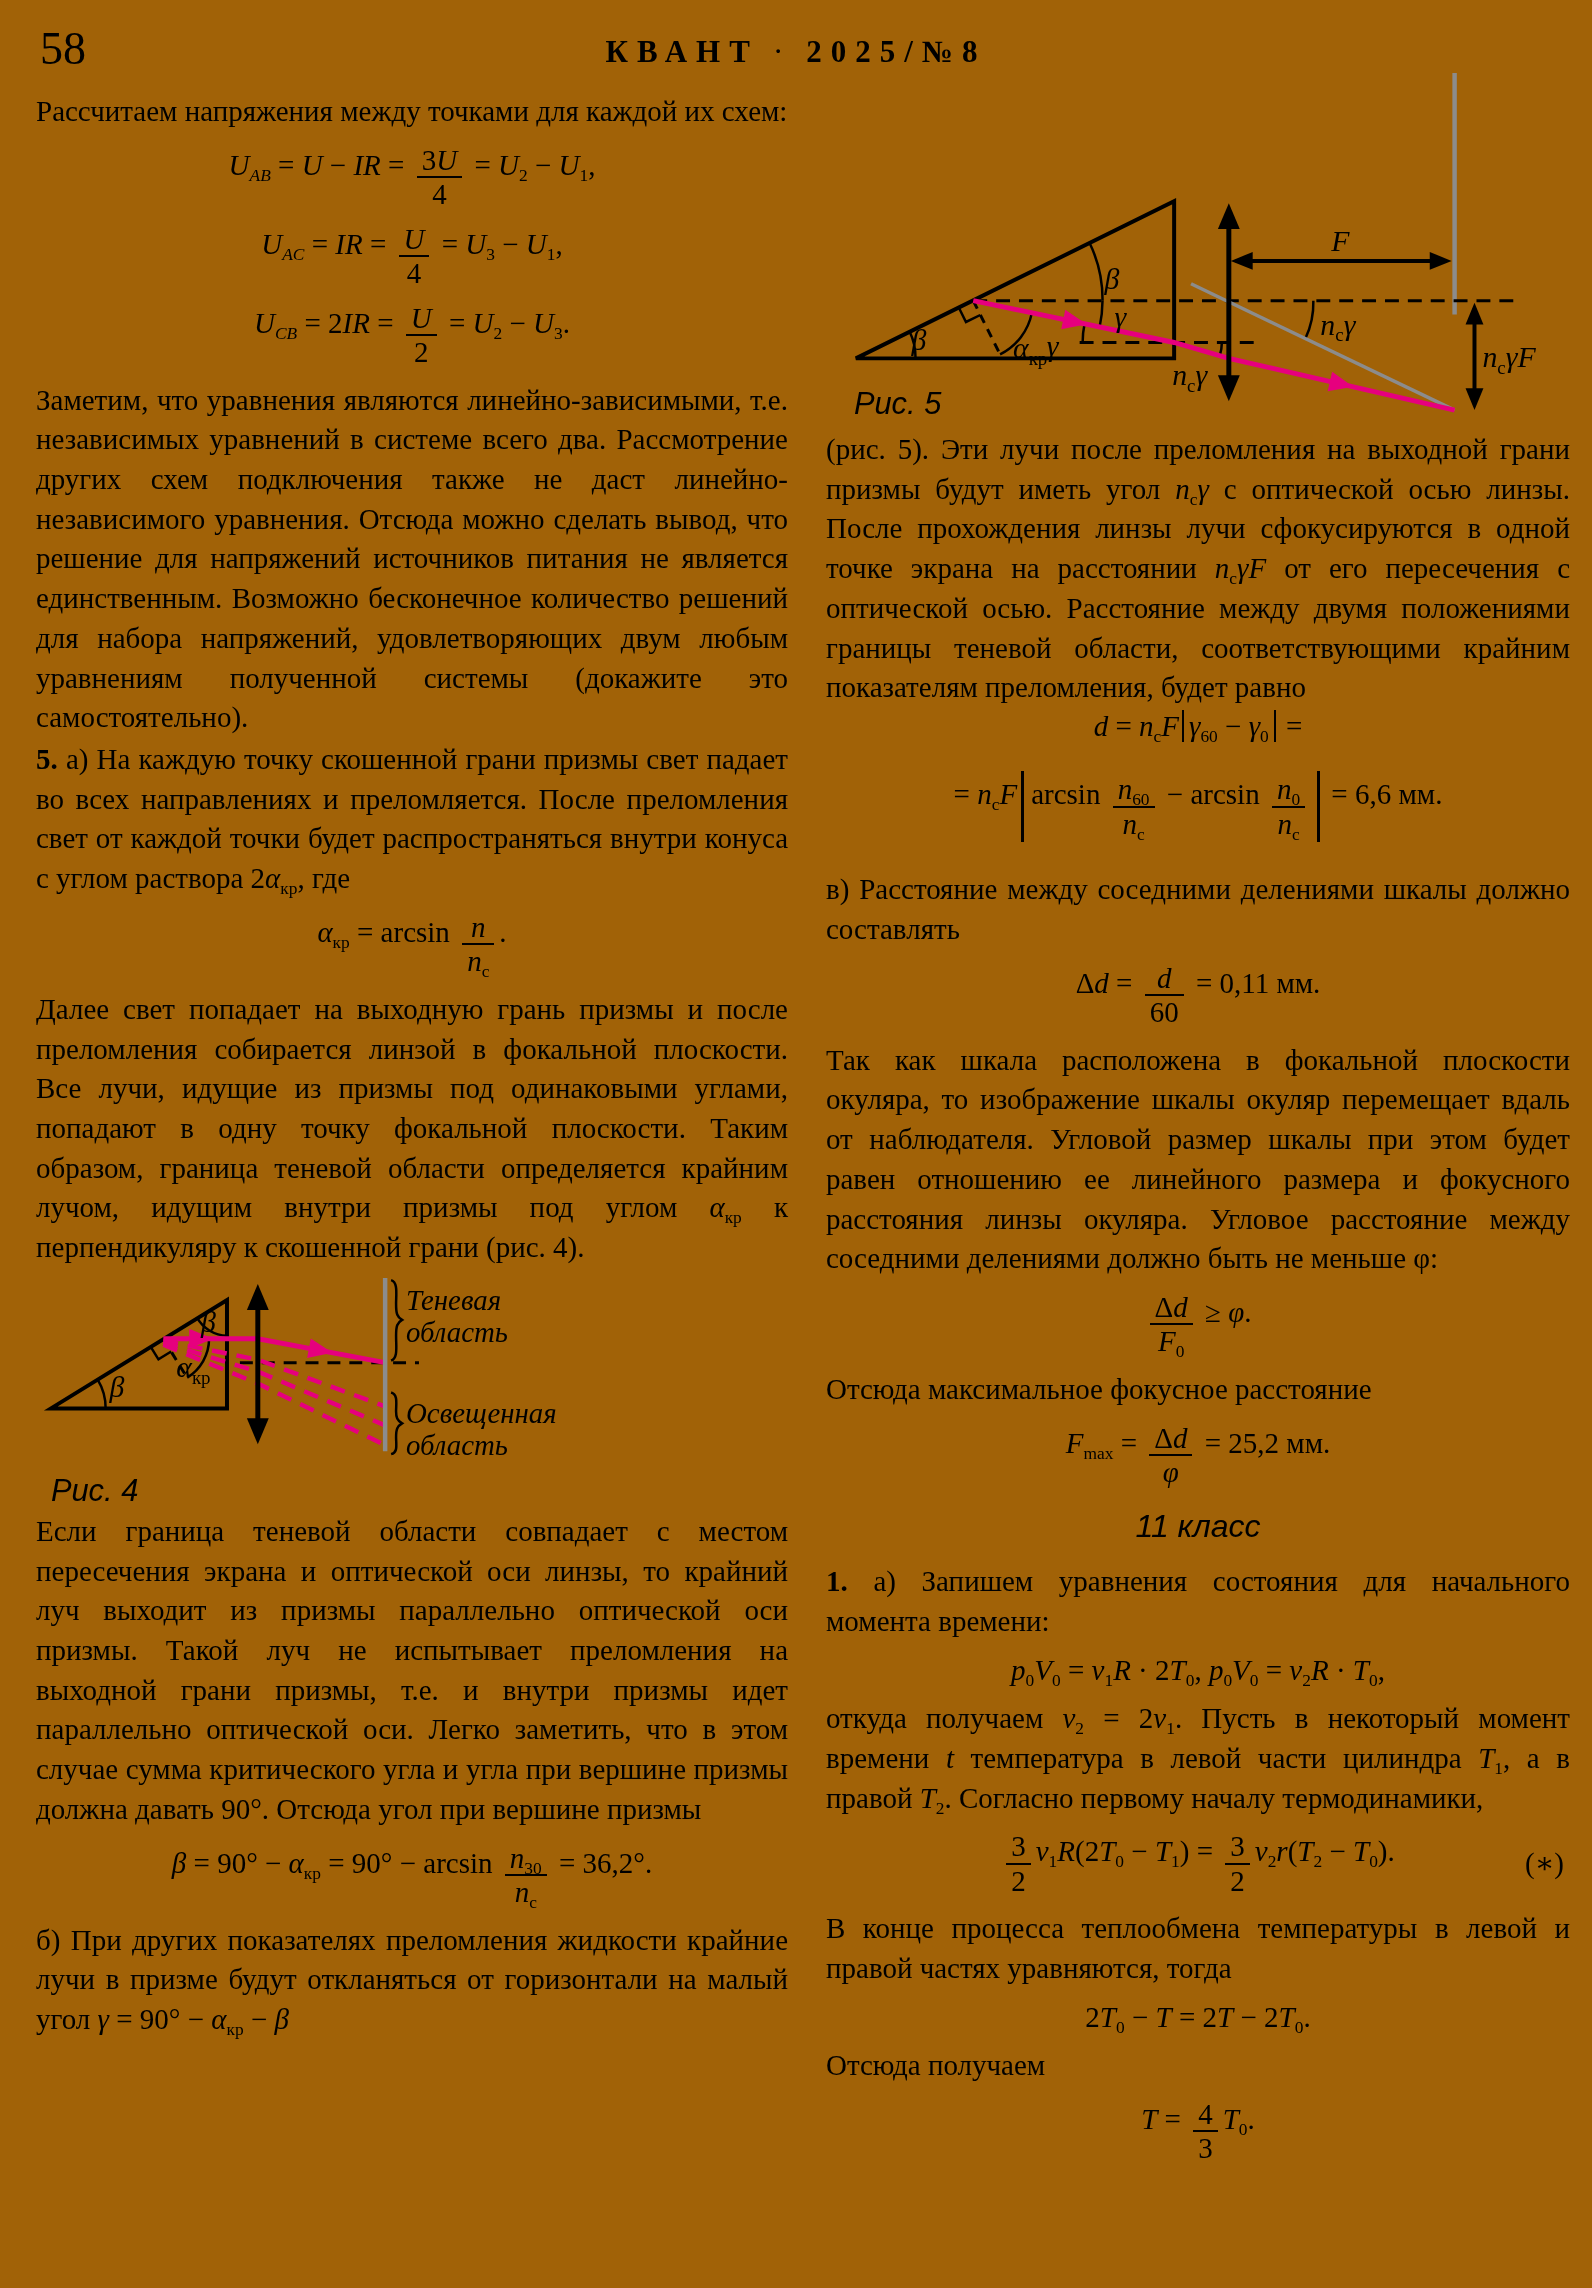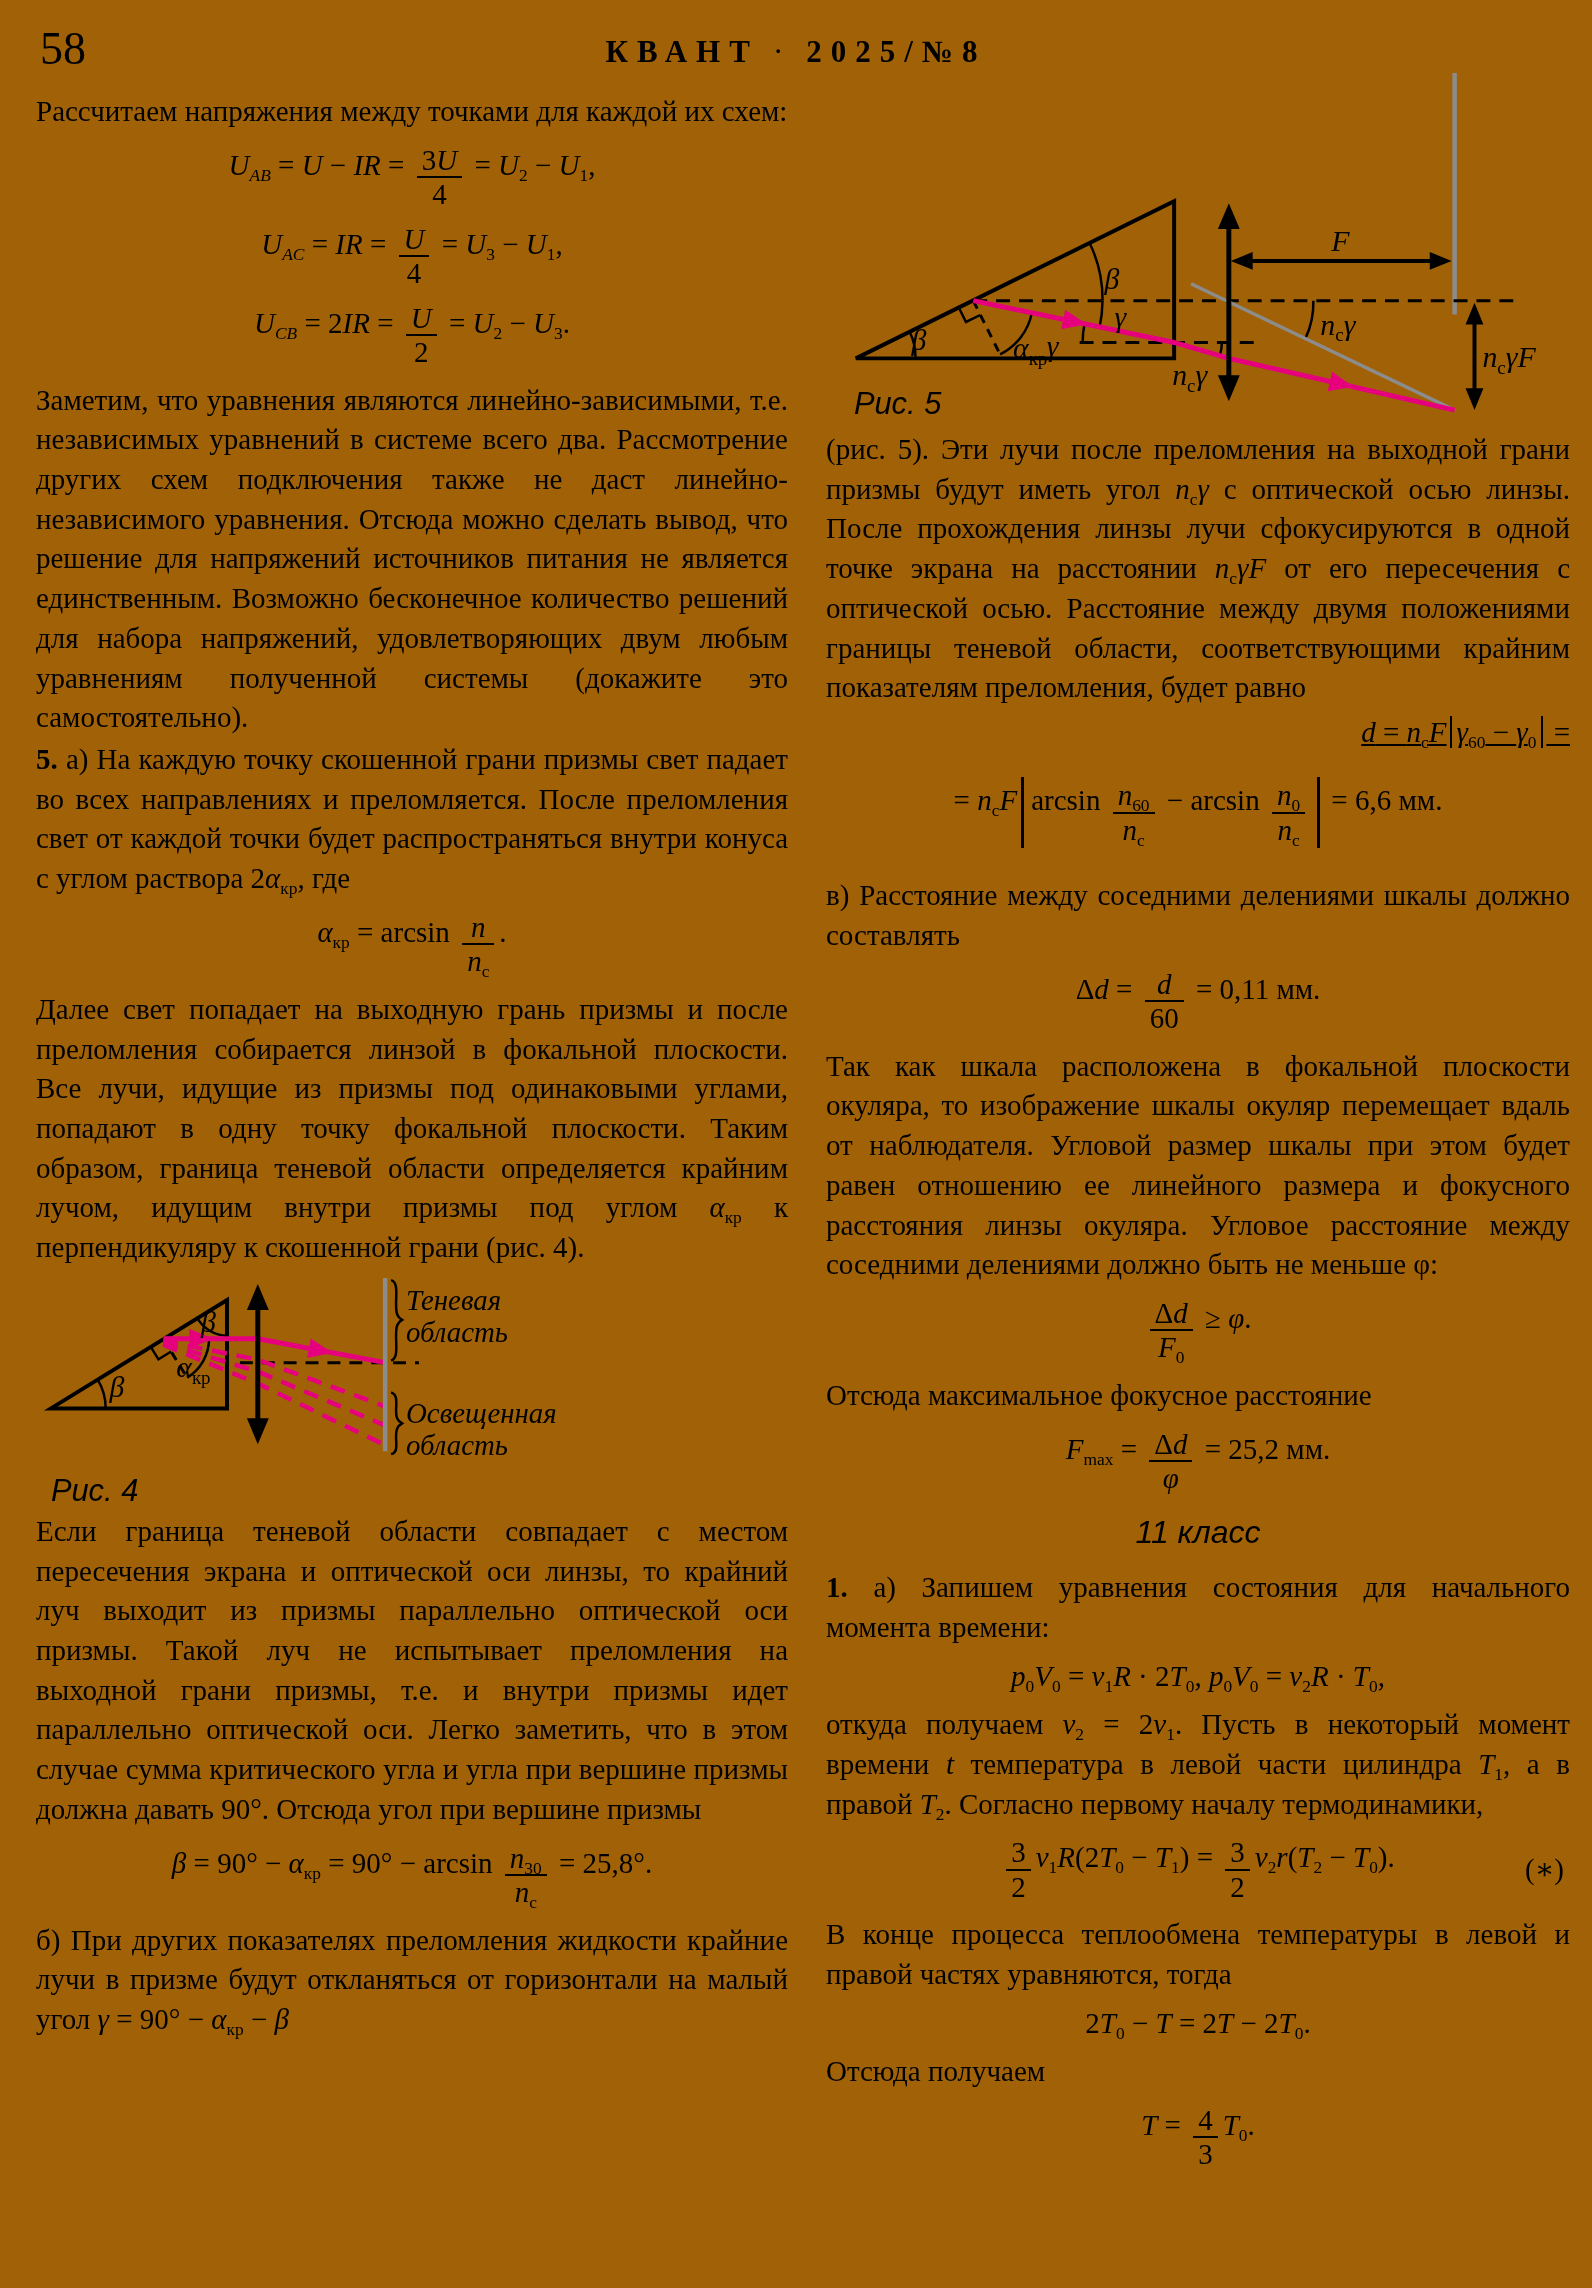--- a/index.html
+++ b/index.html
@@ -14,21 +14,21 @@
   
   .col{position:absolute;font-size:29px;line-height:1.37;text-align:justify;hyphens:auto;}
   .col-left{left:36px;top:92px;width:752px;}
   .col-right{left:826px;top:54px;width:744px;}
   p.para{margin:0 0 2px 0;}
   b{font-weight:bold;}
   .it{font-style:italic;}
   sub{font-size:0.60em;line-height:0;vertical-align:-0.32em;letter-spacing:0;}
   
   .eqrow{text-align:center;margin:12px 0;line-height:1.15;white-space:nowrap;}
-  .eqleft{text-align:right;margin:8px 0 2px 0;line-height:1.15;white-space:nowrap;text-decoration:underline;}
+  .eqleft{text-align:center;margin:2px 0 2px 0;line-height:1.15;white-space:nowrap;}
   .eqrel{position:relative;}
   .star{position:absolute;right:6px;top:50%;transform:translateY(-50%);}
   .frac{display:inline-block;vertical-align:-1.00em;text-align:center;line-height:1.12;margin:0 5px;}
   .frac .fn{display:block;padding:0 5px;text-align:center;}
   .frac .fd{display:block;border-top:2px solid #000;padding:0 5px;}
   .bars{display:inline-block;border-left:3px solid #000;border-right:3px solid #000;
         padding:2px 7px;margin:16px 4px;}
   .bars1{border-left:2px solid #000;border-right:2px solid #000;padding:0 5px;margin:0 3px;}
   
   svg.fig{display:block;margin:6px 0 4px 0;}
@@ -104,21 +104,21 @@
       <text x="141" y="103"><tspan class="svgit">α</tspan><tspan class="svgsub" dy="7">кр</tspan></text>
       <text class="svglabel" x="372" y="36">Теневая</text>
       <text class="svglabel" x="372" y="68">область</text>
       <text class="svglabel" x="372" y="150">Освещенная</text>
       <text class="svglabel" x="372" y="182">область</text>
       <text class="capf" x="15" y="228">Рис. 4</text>
     </svg>
 
     <p class="para">Если граница теневой области совпадает с местом пересечения экрана и оптической оси линзы, то крайний луч выходит из призмы параллельно оптической оси призмы. Такой луч не испытывает преломления на выходной грани призмы, т.е. и внутри призмы идет параллельно оптической оси. Легко заметить, что в этом случае сумма критического угла и угла при вершине призмы должна давать 90°. Отсюда угол при вершине призмы</p>
 
-    <div class="eqrow"><span class="it">β</span><span> = 90° − </span><span class="it">α</span><sub>кр</sub><span> = 90° − arcsin </span><span class="frac"><span class="fn"><span class="it">n</span><sub>30</sub></span><span class="fd"><span class="it">n</span><sub>с</sub></span></span><span> = 25,8°.</span></div>
+    <div class="eqrow"><span class="it">β</span><span> = 90° − </span><span class="it">α</span><sub>кр</sub><span> = 90° − arcsin </span><span class="frac"><span class="fn"><span class="it">n</span><sub>30</sub></span><span class="fd"><span class="it">n</span><sub>с</sub></span></span><span> = 36,2°.</span></div>
 
     <p class="para"><span>б) При других показателях преломления жидкости крайние лучи в призме будут откланяться от горизонтали на малый угол </span><span class="it">γ</span><span> = 90° − </span><span class="it">α</span><sub>кр</sub><span> − </span><span class="it">β</span></p>
 
   </div>
 
   <div class="col col-right">
 
     <svg class="fig" width="744" height="366" viewBox="0 0 748 368">
 
       <line x1="632" y1="13" x2="632" y2="256" stroke-width="4.5" stroke="#8C8C8C"></line>

